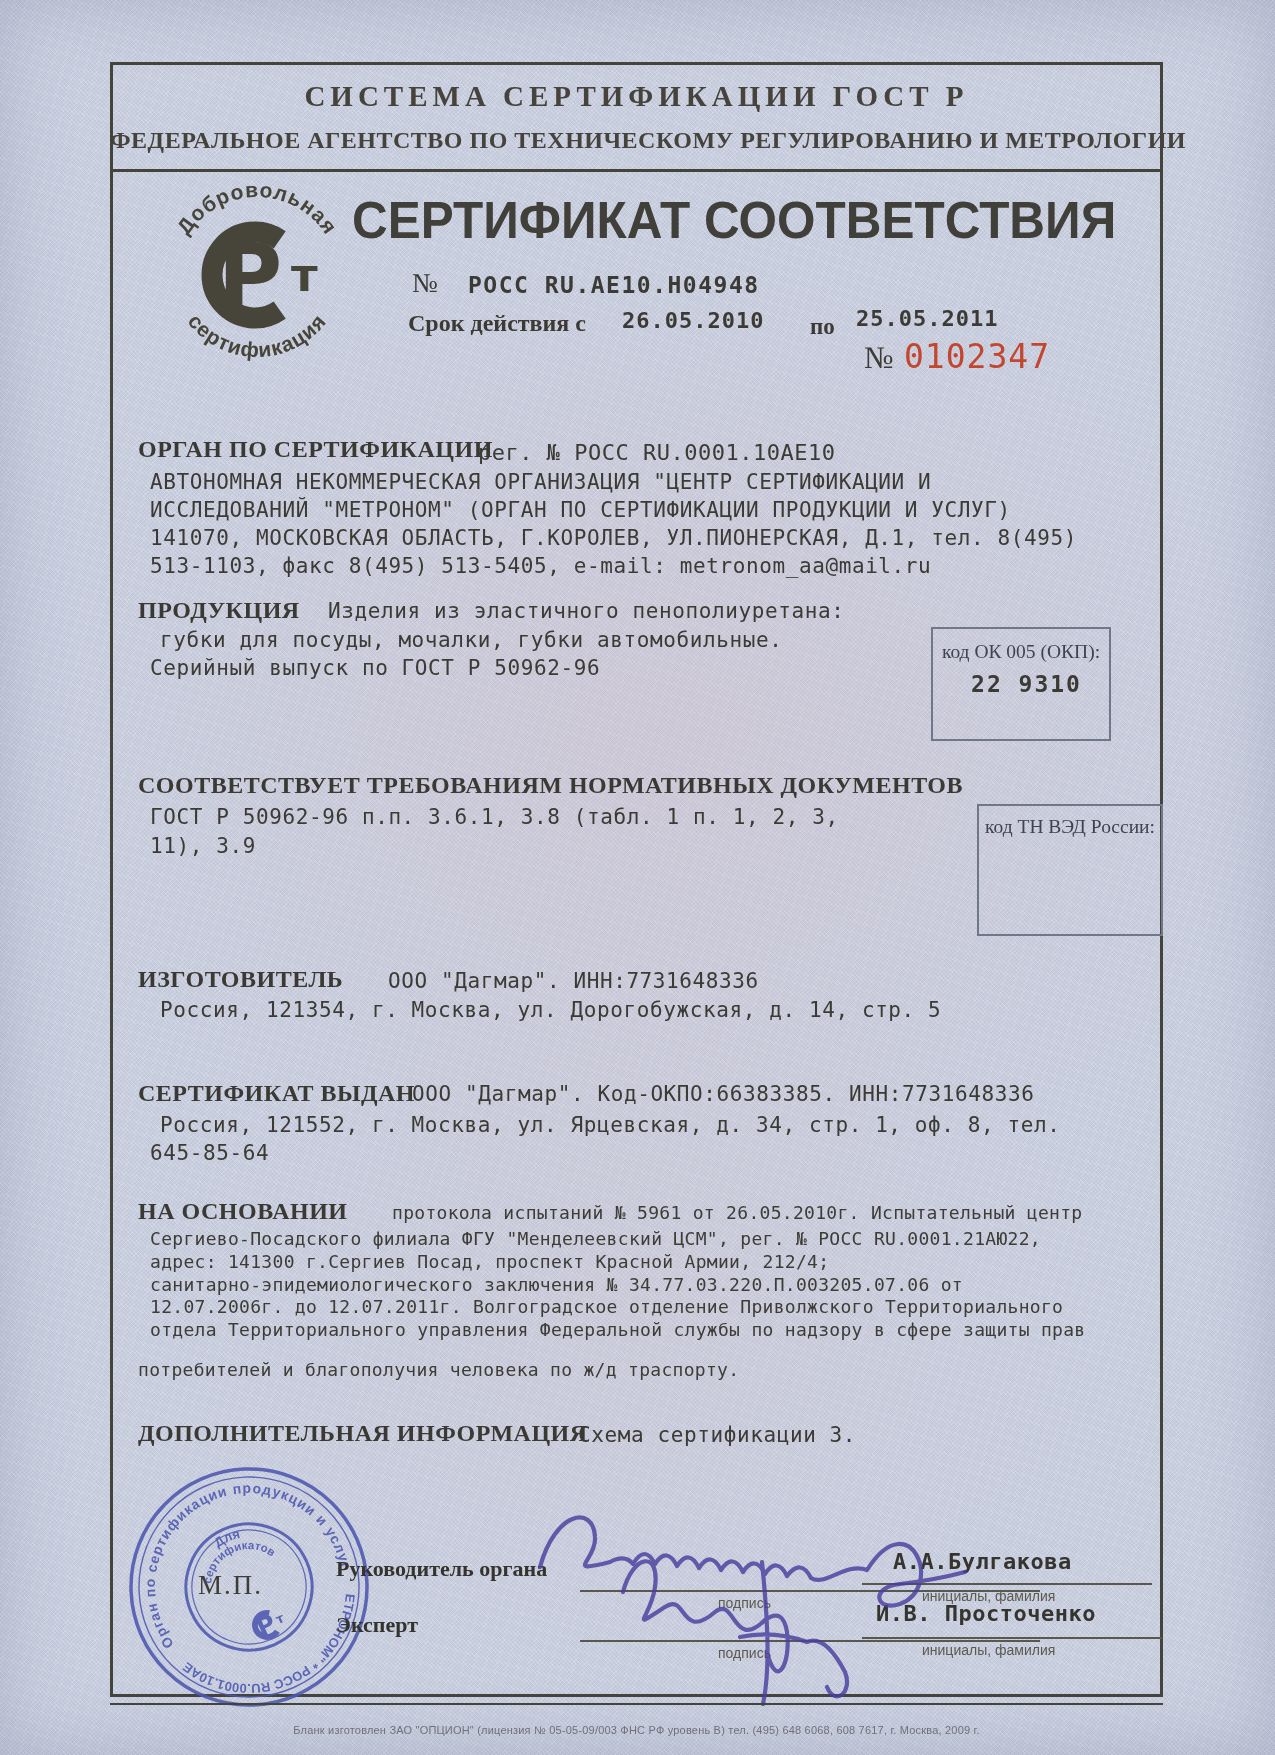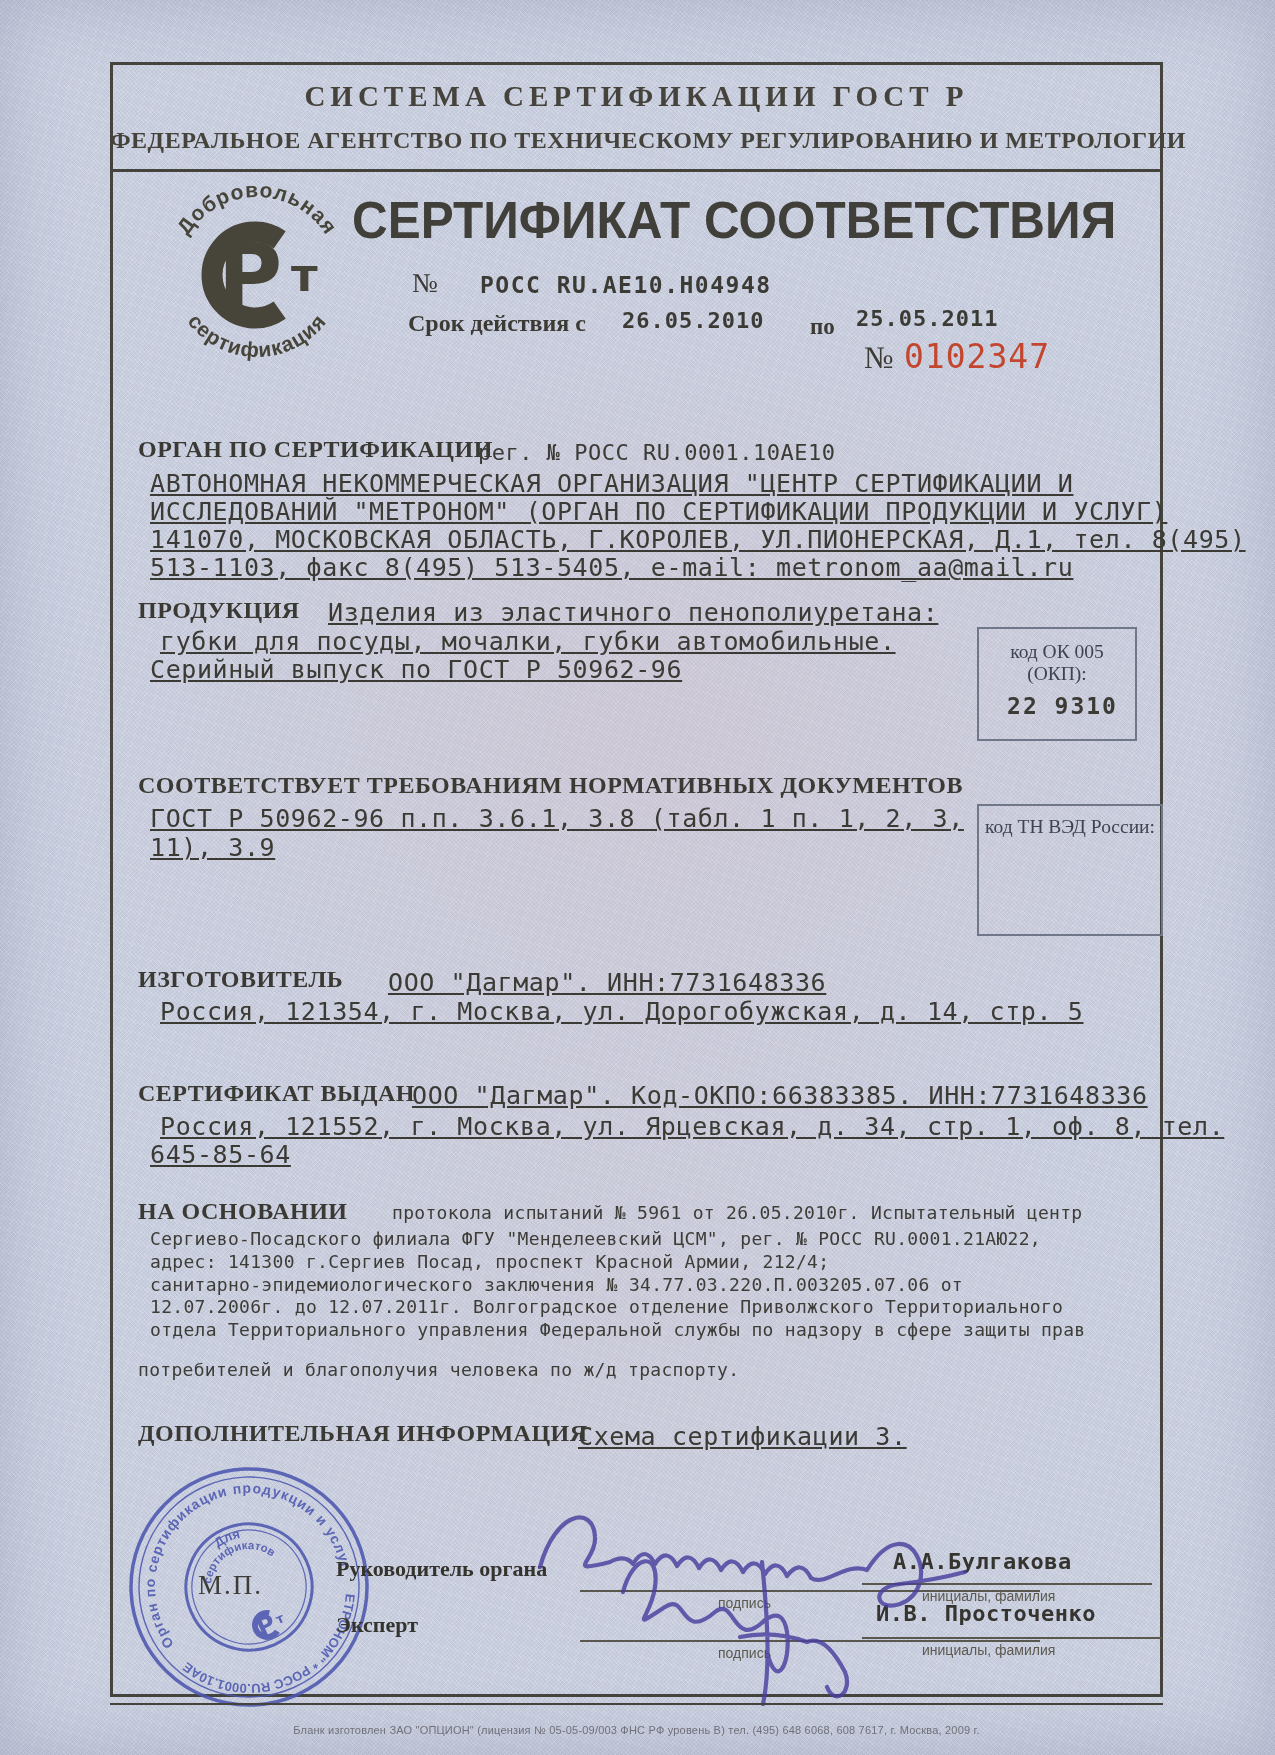--- a/index.html
+++ b/index.html
@@ -21,21 +21,21 @@
   .frame{position:absolute; left:110px; top:62px; width:1053px; height:1635px;
     border:3px solid #44433c; box-sizing:border-box;}
   .sep{position:absolute; background:#44433c;}
   .hdr1{left:110px; top:80px; width:1053px; text-align:center; font-size:29px; font-weight:600;
     letter-spacing:5px; color:#45433c;}
   .hdr2{left:110px; top:127px; width:1053px; text-align:left; font-size:24px; font-weight:600;
     letter-spacing:.5px; color:#45433c;}
   .title{left:352px; top:192px; font-size:51px; font-weight:800; color:#403f39;
     transform:scaleX(.97); transform-origin:left top; letter-spacing:0;}
   .seclabel{font-size:24px; font-weight:600; letter-spacing:.5px; color:#3a3934;}
-  .body21{font-size:25px; letter-spacing:.6px; color:#3b3a35;text-decoration:underline;}
+  .body21{font-size:21px; letter-spacing:.6px; color:#3b3a35;}
   .body18{font-size:18px; letter-spacing:.3px; color:#3d3c37;}
   .codebox{position:absolute; box-sizing:border-box; border:2px solid #707789; text-align:center;}
   .codebox .lbl{font-family:"Liberation Serif", serif; font-size:19.5px; color:#3f4350; margin-top:12px;}
   .codebox .val{font-family:"DejaVu Sans Mono", monospace; font-size:23px; font-weight:700;
     letter-spacing:2px; color:#3b3a35; margin-top:8px;padding-left:11px;}
   .fieldline{position:absolute; border-top:2px solid #5a574e; height:0;}
   .cap{font-family:"Liberation Sans", sans-serif; font-size:14px; color:#5c594f;}
   .namev{font-family:"DejaVu Sans Mono", monospace; font-size:22px; font-weight:700; letter-spacing:.5px; color:#35342f;}
   .red{color:#c3462e;}
   .footnote{left:110px; top:1658px; width:1053px; text-align:center; font-size:27px;
@@ -68,21 +68,21 @@
     <g>
       <path d="M 129.7,57.8 A 43,43 0 1 0 129.7,128.2" stroke="#47453a" stroke-width="21" fill="none"></path>
       <text x="100" y="124" font-family="DejaVu Sans, sans-serif" font-size="88" font-weight="bold" text-anchor="middle" fill="#47453a">Р</text>
       <text x="141" y="109" font-family="DejaVu Sans, sans-serif" font-size="46" font-weight="bold" fill="#47453a">т</text>
     </g>
   </svg>
 
   <div class="abs sans title">СЕРТИФИКАТ СООТВЕТСТВИЯ</div>
 
   <span class="abs serif" style="left:412px; top:268px; font-size:27px;">№</span>
-  <span class="abs mono" style="left:480px; top:272px; font-size:23px; font-weight:700; letter-spacing:1.5px;">РОСС RU.AE10.H04948</span>
+  <span class="abs mono" style="left:468px; top:272px; font-size:23px; font-weight:700; letter-spacing:1.5px;">РОСС RU.AE10.H04948</span>
 
   <span class="abs serif" style="left:408px; top:310px; font-size:24px; font-weight:700;">Срок действия с</span>
   <span class="abs mono" style="left:622px; top:308px; font-size:22px; font-weight:700; letter-spacing:1px;">26.05.2010</span>
   <span class="abs serif" style="left:810px; top:314px; font-size:23px; font-weight:700;">по</span>
   <span class="abs mono" style="left:856px; top:306px; font-size:22px; font-weight:700; letter-spacing:1px;">25.05.2011</span>
 
   <span class="abs serif" style="left:864px; top:340px; font-size:31px; color:#3c3b35;">№</span>
   <span class="abs mono red" style="left:904px; top:338px; font-size:33px; letter-spacing:1px;">0102347</span>
 
   <span class="abs seclabel" style="left:138px; top:436px;">ОРГАН ПО СЕРТИФИКАЦИИ</span>
@@ -90,21 +90,21 @@
   <span class="abs mono body21" style="left:150px; top:470px;">АВТОНОМНАЯ НЕКОММЕРЧЕСКАЯ ОРГАНИЗАЦИЯ "ЦЕНТР СЕРТИФИКАЦИИ И</span>
   <span class="abs mono body21" style="left:150px; top:498px;">ИССЛЕДОВАНИЙ "МЕТРОНОМ" (ОРГАН ПО СЕРТИФИКАЦИИ ПРОДУКЦИИ И УСЛУГ)</span>
   <span class="abs mono body21" style="left:150px; top:526px;">141070, МОСКОВСКАЯ ОБЛАСТЬ, Г.КОРОЛЕВ, УЛ.ПИОНЕРСКАЯ, Д.1, тел. 8(495)</span>
   <span class="abs mono body21" style="left:150px; top:554px;">513-1103, факс 8(495) 513-5405, e-mail: metronom_aa@mail.ru</span>
 
   <span class="abs seclabel" style="left:138px; top:597px;">ПРОДУКЦИЯ</span>
   <span class="abs mono body21" style="left:328px; top:599px;">Изделия из эластичного пенополиуретана:</span>
   <span class="abs mono body21" style="left:160px; top:628px;">губки для посуды, мочалки, губки автомобильные.</span>
   <span class="abs mono body21" style="left:150px; top:656px;">Серийный выпуск по ГОСТ Р 50962-96</span>
 
-  <div class="codebox" style="left:977px; top:627px; width:160px; height:114px;">
+  <div class="codebox" style="left:931px; top:627px; width:180px; height:114px;">
     <div class="lbl">код ОК 005 (ОКП):</div>
     <div class="val">22 9310</div>
   </div>
 
   <span class="abs seclabel" style="left:138px; top:772px;">СООТВЕТСТВУЕТ ТРЕБОВАНИЯМ НОРМАТИВНЫХ ДОКУМЕНТОВ</span>
   <span class="abs mono body21" style="left:150px; top:805px;">ГОСТ Р 50962-96 п.п. 3.6.1, 3.8 (табл. 1 п. 1, 2, 3,</span>
   <span class="abs mono body21" style="left:150px; top:834px;">11), 3.9</span>
 
   <div class="codebox" style="left:977px; top:804px; width:186px; height:132px;">
     <div class="lbl" style="margin-top:10px;">код ТН ВЭД России:</div>

